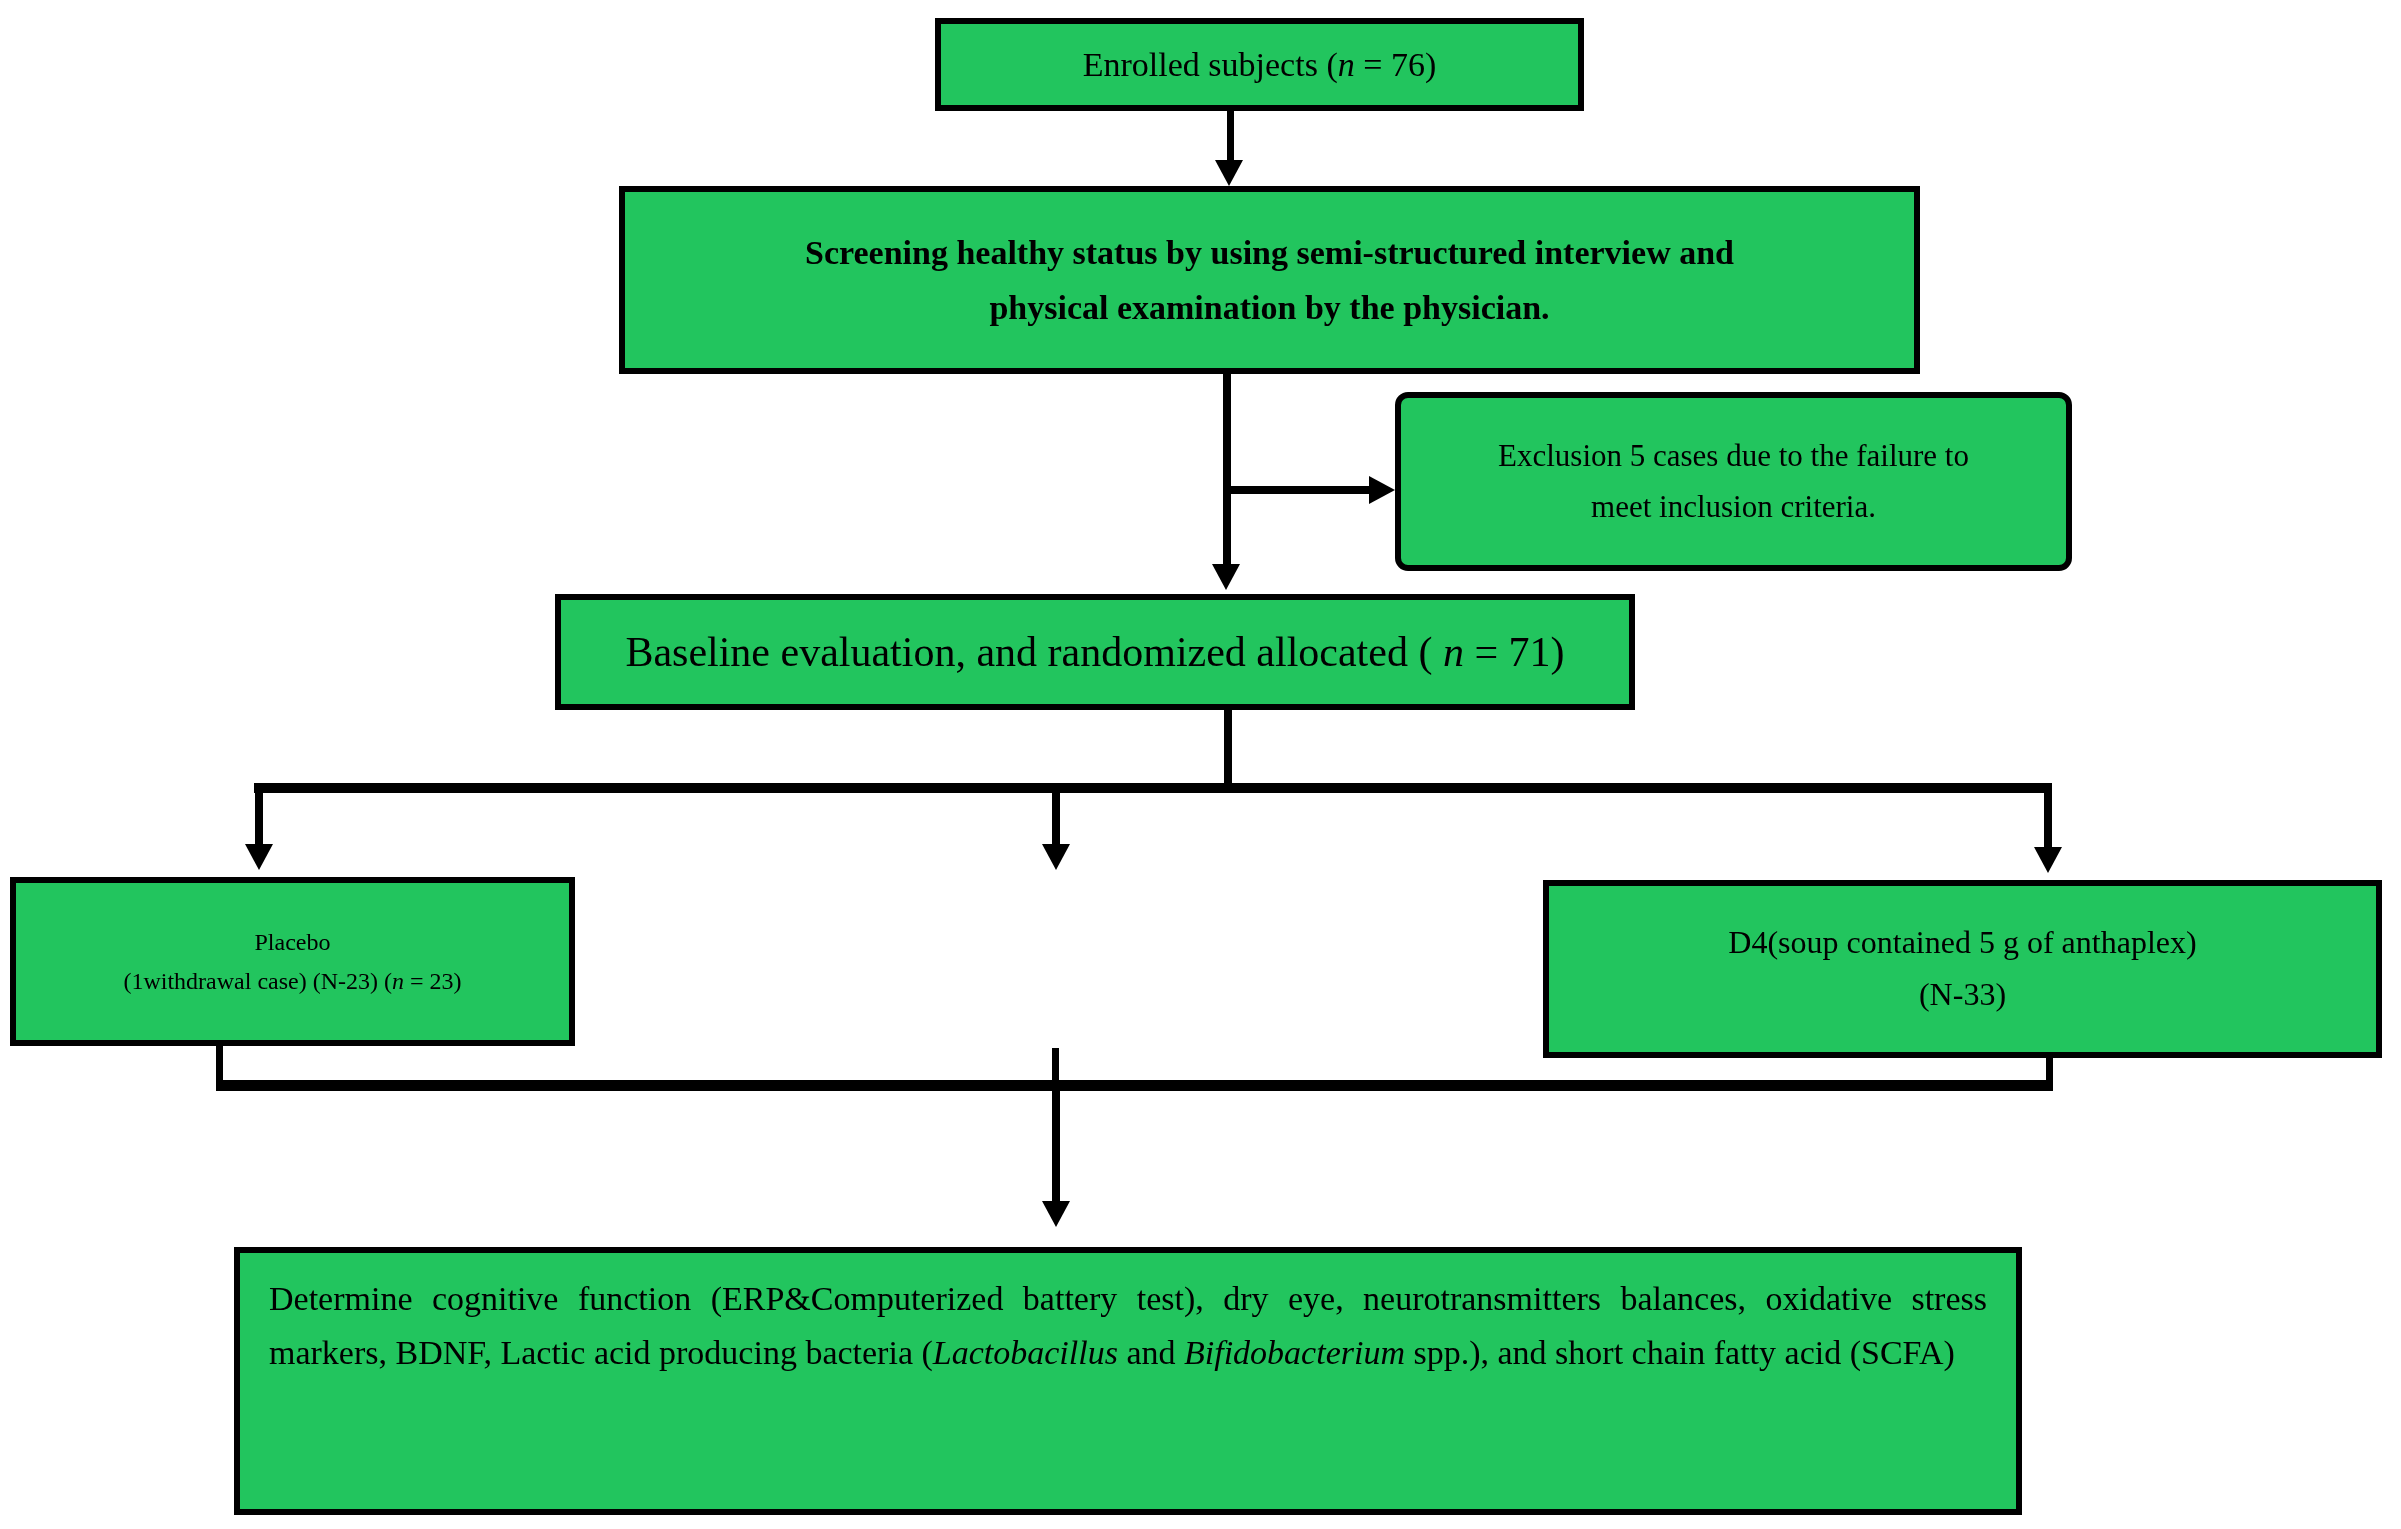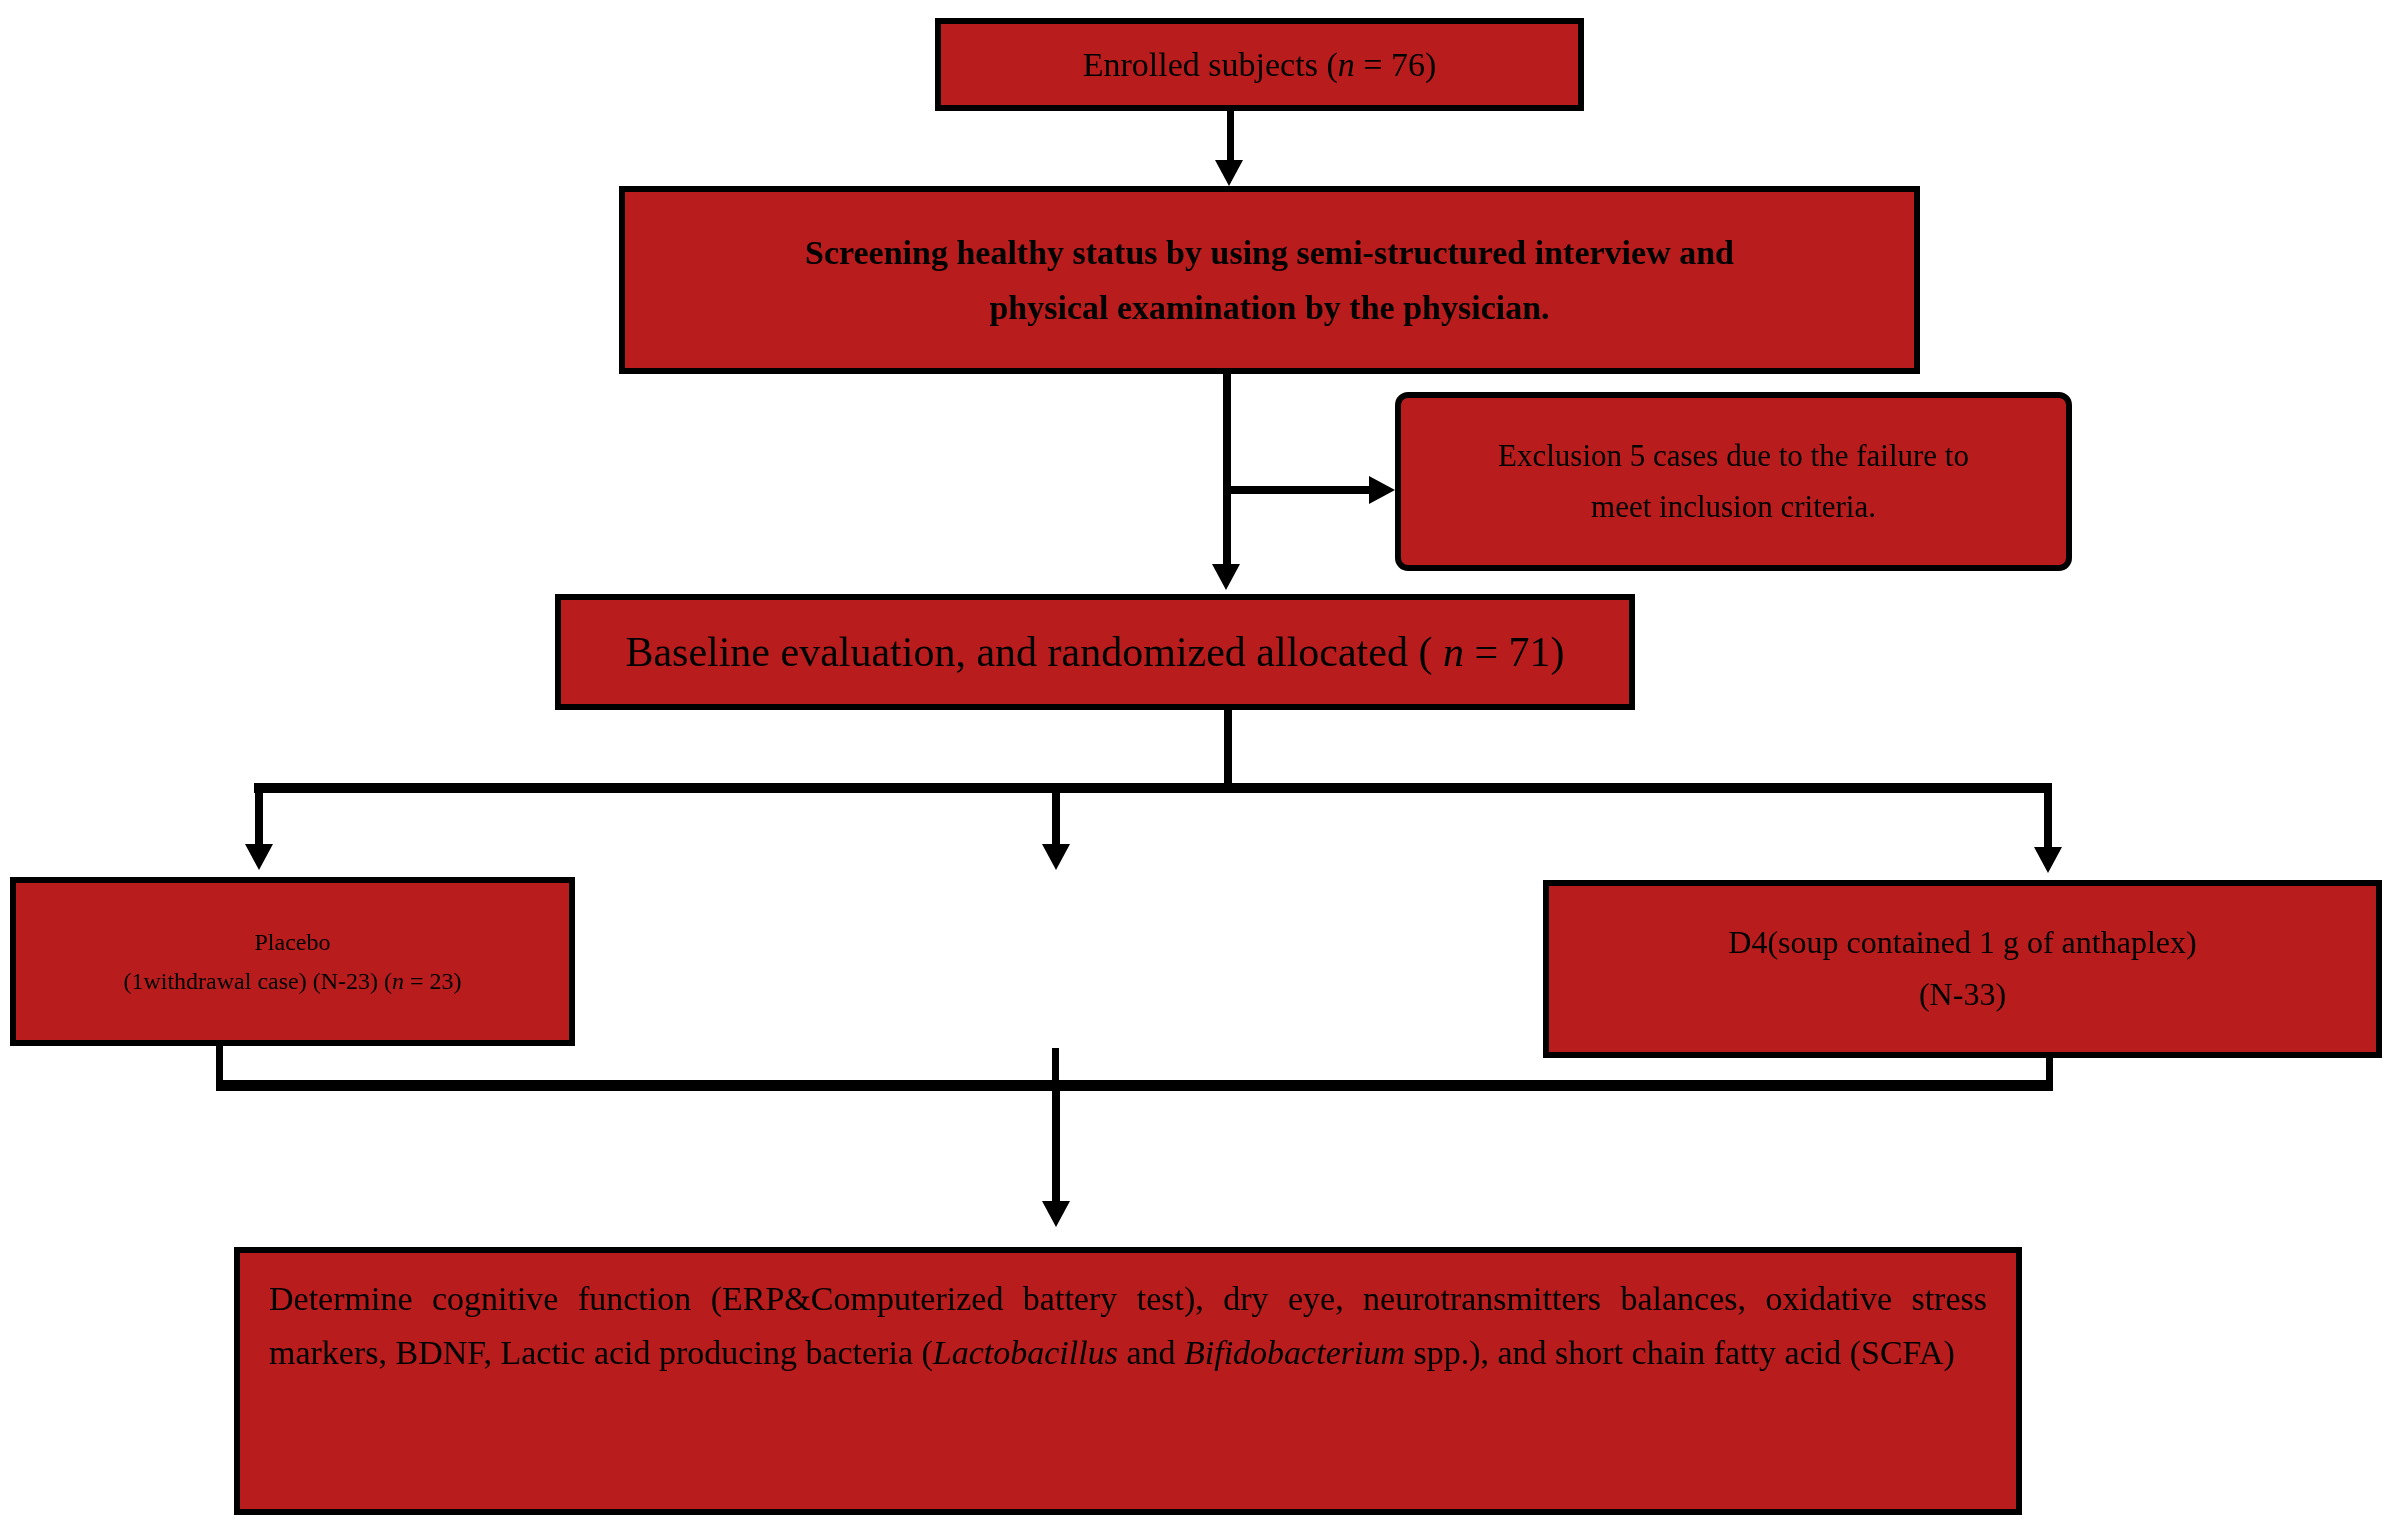--- a/index.html
+++ b/index.html
@@ -13,21 +13,21 @@
     height: 1529px;
     background: #ffffff;
     font-family: "Liberation Serif", "DejaVu Serif", serif;
     color: #000000;
     overflow: hidden;
   }
   .node {
     position: absolute;
     box-sizing: border-box;
     border: 6.2px solid #000000;
-    background: #b91c1c;
+    background: #22c55e;
     display: flex;
     flex-direction: column;
     align-items: center;
     justify-content: center;
     text-align: center;
     line-height: 1.62;
   }
   .node .ln {
     display: block;
     white-space: nowrap;
@@ -156,21 +156,21 @@
     <span class="ln"><span>Baseline evaluation, and randomized allocated ( </span><span class="ital">n</span><span> = 71)</span></span>
   </div>
 
   <div class="node" id="node-placebo">
     <span class="ln">Placebo</span>
     <span class="ln"><span>(1withdrawal case) (N-23) (</span><span class="ital">n</span><span> = 23)</span></span>
   </div>
 
 
   <div class="node" id="node-d4">
-    <span class="ln">D4(soup contained 1 g of anthaplex)</span>
+    <span class="ln">D4(soup contained 5 g of anthaplex)</span>
     <span class="ln">(N-33)</span>
   </div>
 
   <div class="node" id="node-outcomes">
     <div class="para"><span>Determine cognitive function (ERP&amp;Computerized battery test), dry eye, neurotransmitters balances, oxidative stress markers, BDNF, Lactic acid producing bacteria (</span><span class="ital">Lactobacillus</span><span> and </span><span class="ital">Bifidobacterium</span><span> spp.), and short chain fatty acid (SCFA)</span></div>
   </div>
 
   <div class="vline" id="c1-v"></div>
   <div class="arrowhead-down" id="c1-a"></div>
 

